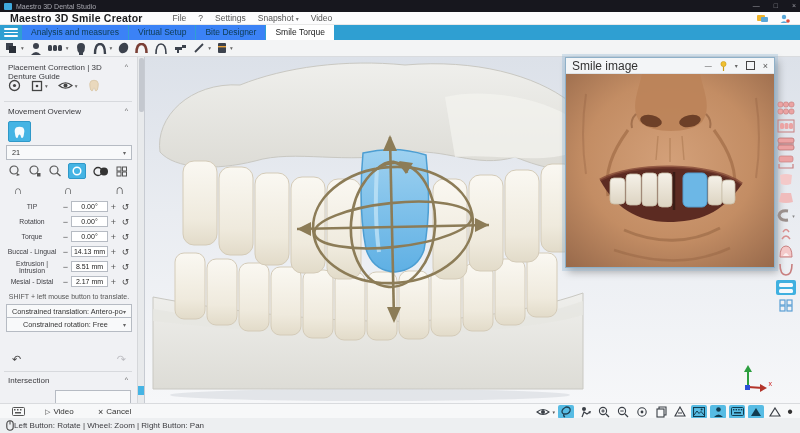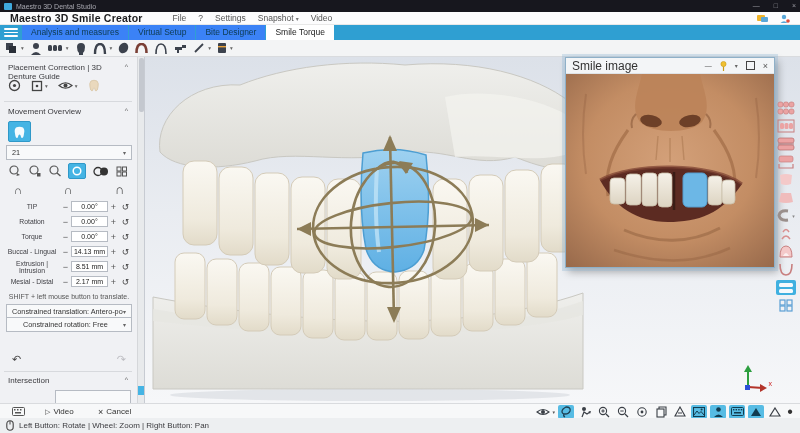--- a/index.html
+++ b/index.html
@@ -71,21 +71,21 @@
   #smilewin .tbar .maxbox { width:9px; height:9px; border:1px solid #444; }
   #smilewin .content { width:208px; height:193px; overflow:hidden; }
 
   
   #footerrow { bottom:15px; left:0; right:0; height:15px; background:#f7f8f9; border-top:1px solid #d9dbde; }
   #footerrow .fitem { position:absolute; top:0; height:15px; display:flex; align-items:center; gap:3px; font-size:8px; color:#333; }
   #btools { position:absolute; right:6px; top:0; height:15px; display:flex; align-items:center; gap:3px; }
   #btools .bslot { width:16px; height:14px; display:flex; align-items:center; justify-content:center; border-radius:2px; }
   #btools .on { background:#57bce4; }
   #btools .caret { font-size:5px; color:#555; margin-left:-2px; }
-  #statusbar { bottom:0; left:0; right:0; height:15px; background:#edeff1; display:flex; align-items:center; gap:5px; padding:0 6px; font-size:8px; color:#3c3c40; }
+  #statusbar { bottom:0; left:0; right:0; height:15px; background:#edeff1; display:flex; align-items:center; padding:0 6px; font-size:8px; color:#3c3c40; }
 </style>
 </head>
 <body>
 
 <div id="titlebar" class="abs">
   <span class="appico"></span>
   <span class="t">Maestro 3D Dental Studio</span>
   <span class="ctrls">
     <span>—</span>
     <span>□</span>

